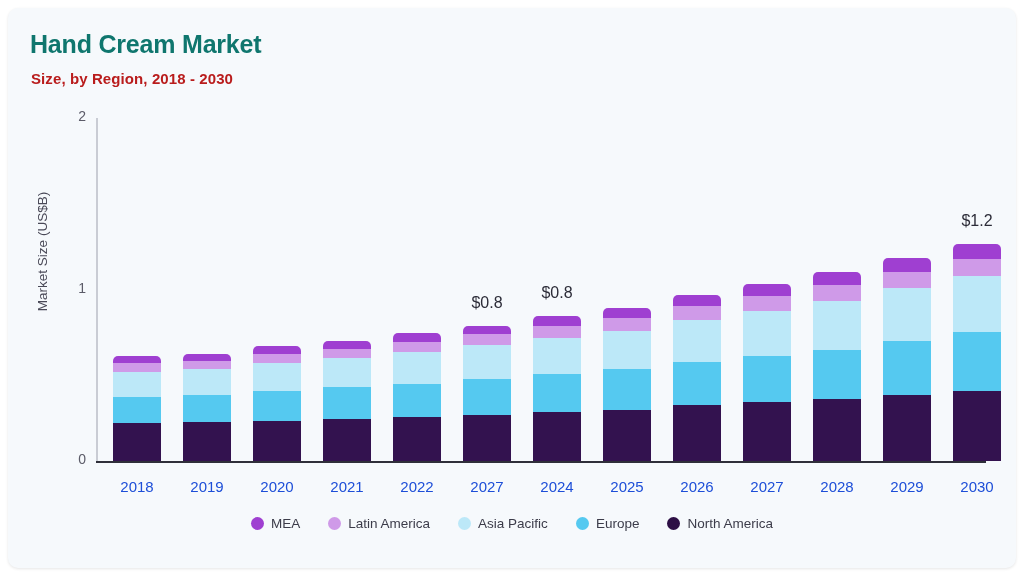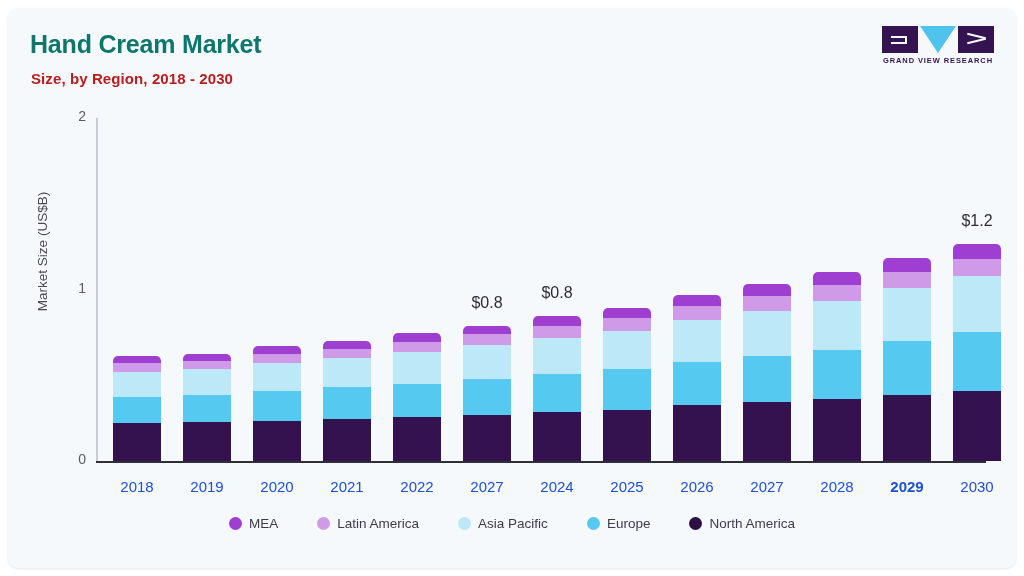--- a/index.html
+++ b/index.html
@@ -220,21 +220,21 @@
   }
   
   .legend {
     position: absolute;
     left: 0;
     top: 508px;
     width: 1008px;
     display: flex;
     justify-content: center;
     align-items: center;
-    gap: 39px;
+    gap: 28px;
   }
   .legend-item {
     display: flex;
     align-items: center;
     gap: 7px;
   }
   .legend-dot {
     width: 13px;
     height: 13px;
     border-radius: 50%;
@@ -247,35 +247,20 @@
 </style>
 </head>
 <body>
 
 <div id="page">
   <div class="card">
 
     <div class="title">Hand Cream Market</div>
     <div class="subtitle">Size, by Region, 2018 - 2030</div>
 
-    <div class="logo">
-      <div class="logo-marks">
-        <div class="logo-box left">
-          <div class="logo-g1"></div>
-          <div class="logo-g2"></div>
-          <div class="logo-g3"></div>
-        </div>
-        <div class="logo-tri"></div>
-        <div class="logo-box right">
-          <div class="logo-r1"></div>
-          <div class="logo-r2"></div>
-        </div>
-      </div>
-      <div class="logo-text">GRAND VIEW RESEARCH</div>
-    </div>
 
     <div class="plot">
       <div class="y-axis-line"></div>
       <div class="x-axis-line"></div>
       <div class="y-label">Market Size (US$B)</div>
       <div id="y-ticks">
           <div class="y-tick-wrap" style="top: 453px;">
             <div class="y-tick" style="top: -10px;">0</div>
           </div>
           <div class="y-tick-wrap" style="top: 281.5px;">
@@ -386,21 +371,21 @@
           <div class="x-tick" style="left: 164px;">2019</div>
           <div class="x-tick" style="left: 234px;">2020</div>
           <div class="x-tick" style="left: 304px;">2021</div>
           <div class="x-tick" style="left: 374px;">2022</div>
           <div class="x-tick" style="left: 444px;">2027</div>
           <div class="x-tick" style="left: 514px;">2024</div>
           <div class="x-tick" style="left: 584px;">2025</div>
           <div class="x-tick" style="left: 654px;">2026</div>
           <div class="x-tick" style="left: 724px;">2027</div>
           <div class="x-tick" style="left: 794px;">2028</div>
-          <div class="x-tick" style="left: 864px; font-weight: bold;">2029</div>
+          <div class="x-tick" style="left: 864px;">2029</div>
           <div class="x-tick" style="left: 934px;">2030</div>
         </div>
     </div>
 
     <div class="legend" id="legend">
         <div class="legend-item">
           <span class="legend-dot" style="background: rgb(159, 63, 209);"></span>
           <span class="legend-label">MEA</span>
         </div>
         <div class="legend-item">

